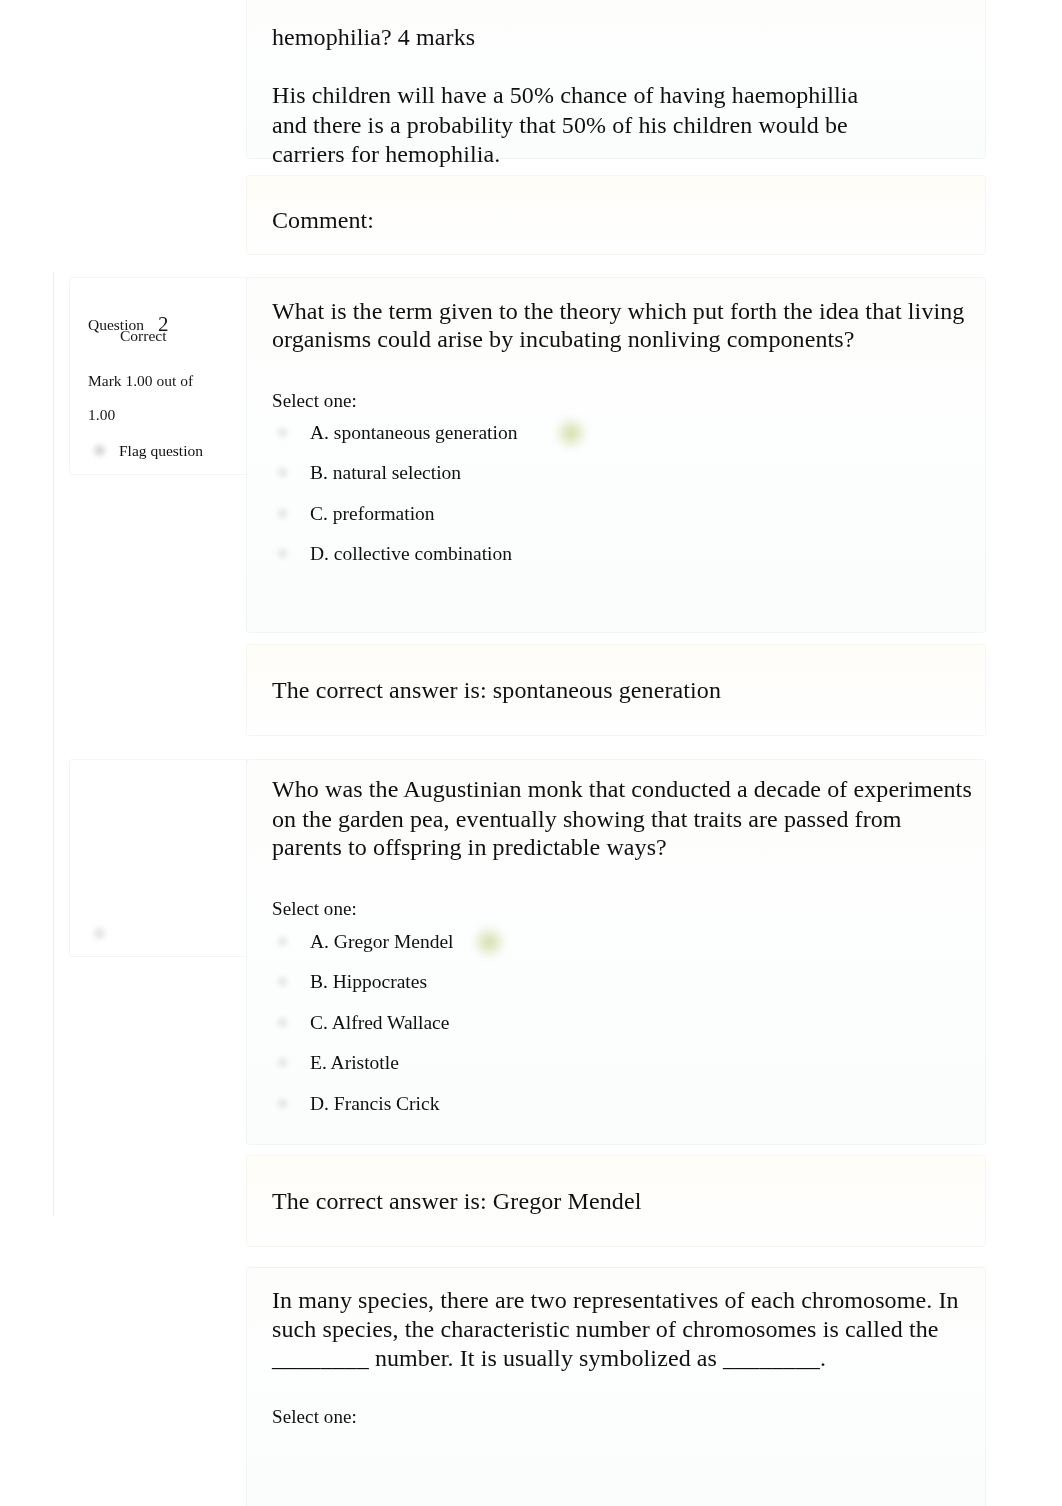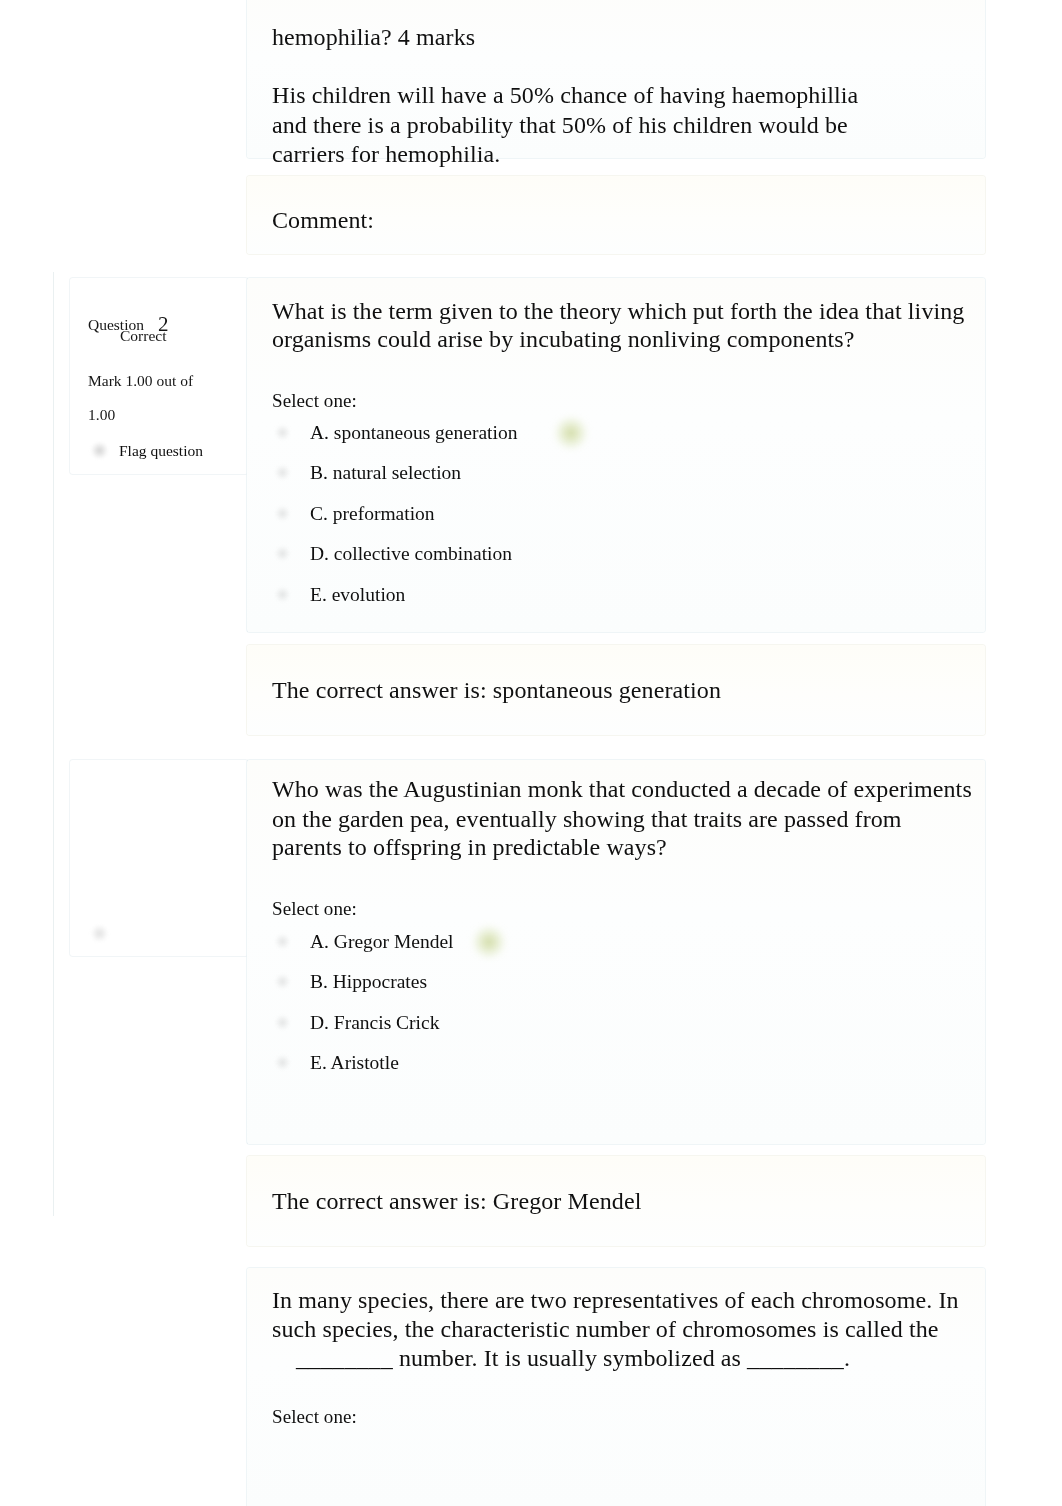--- a/index.html
+++ b/index.html
@@ -164,24 +164,20 @@
     <span class="opt-text">B. natural selection</span>
   </div>
   <div class="opt">
     <span class="radio"></span>
     <span class="opt-text">C. preformation</span>
   </div>
   <div class="opt">
     <span class="radio"></span>
     <span class="opt-text">D. collective combination</span>
   </div>
-  <div class="opt">
-    <span class="radio"></span>
-    <span class="opt-text">E. evolution</span>
-  </div>
 </div>
 
 <div class="card tinted-warm" style="left:247px; top:645px; width:738px; height:90px;"></div>
 
 <div class="para" style="left:272px; top:676px;">The correct answer is: spontaneous generation</div>
 
 <div class="card plainwhite" style="left:70px; top:760px; width:178px; height:196px;"></div>
 
 <div class="divider-mid" style="left:247px; top:760px; height:384px;"></div>
 
@@ -202,31 +198,35 @@
     <span class="radio"></span>
     <span class="opt-text">A. Gregor Mendel</span>
     <span class="correct-mark" style="left:200px; top:4px;"></span>
   </div>
   <div class="opt">
     <span class="radio"></span>
     <span class="opt-text">B. Hippocrates</span>
   </div>
   <div class="opt">
     <span class="radio"></span>
+    <span class="opt-text">C. Alfred Wallace</span>
+  </div>
+  <div class="opt">
+    <span class="radio"></span>
+    <span class="opt-text">E. Aristotle</span>
+  </div>
+  <div class="opt">
+    <span class="radio"></span>
     <span class="opt-text">D. Francis Crick</span>
-  </div>
-  <div class="opt">
-    <span class="radio"></span>
-    <span class="opt-text">E. Aristotle</span>
   </div>
 </div>
 
 <div class="card tinted-warm" style="left:247px; top:1156px; width:738px; height:90px;"></div>
 
 <div class="para" style="left:272px; top:1187px;text-align:right;">The correct answer is: Gregor Mendel</div>
 
 <div class="card tinted" style="left:247px; top:1268px; width:738px; height:240px;"></div>
 
 <div class="para" style="left:272px; top:1286px;">In many species, there are two representatives of each chromosome. In</div>
 <div class="para" style="left:272px; top:1315px;">such species, the characteristic number of chromosomes is called the</div>
-<div class="para" style="left:272px; top:1344px;margin-left:24px;">________ number. It is usually symbolized as ________.</div>
+<div class="para" style="left:272px; top:1344px;">________ number. It is usually symbolized as ________.</div>
 
 <div class="para" style="left:272px; top:1402px; font-size:19px;">Select one:</div>
 
 </body></html>

